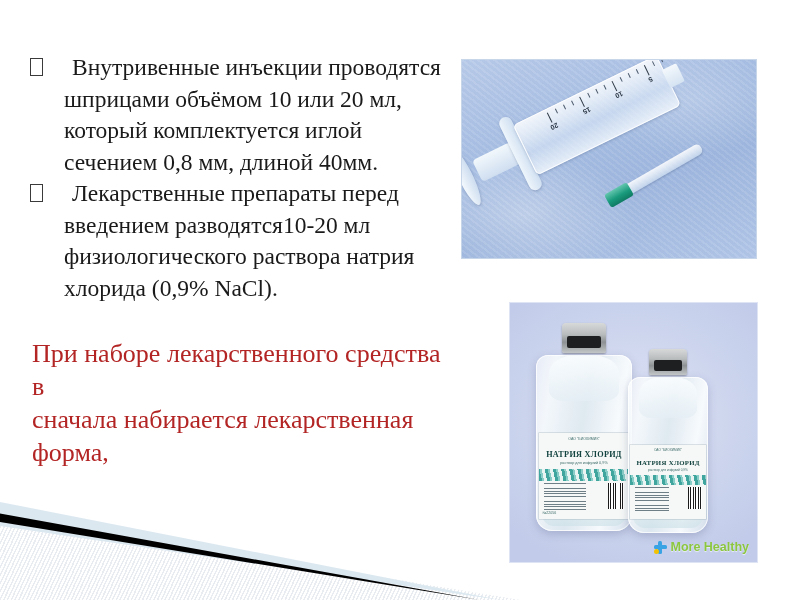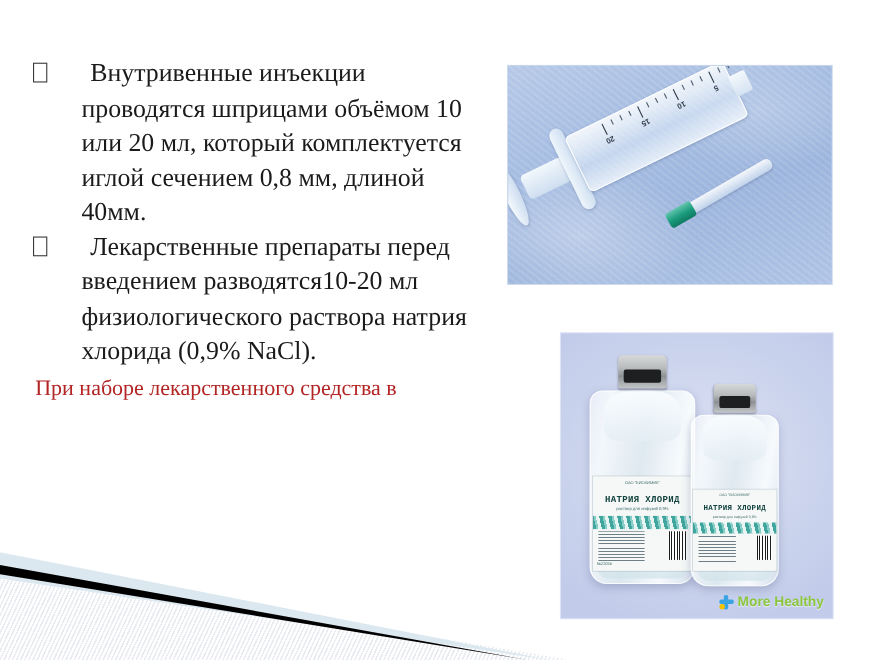--- a/index.html
+++ b/index.html
@@ -57,21 +57,20 @@
     left: 30px;
     top: 52px;
     width: 412px;
     color: #1a1a1a;
     font-size: 23.5px;
     line-height: 31.5px;
   }
   .bullet-item {
     display: flex;
     align-items: flex-start;
-    gap: 10px;
   }
   .bullet-glyph {
     flex: 0 0 auto;
     width: 34px;
     font-size: 19px;
     line-height: 31.5px;
     color: #2b2b2b;
   }
   .bullet-glyph span.box {
     display: inline-block;
@@ -85,21 +84,21 @@
     text-indent: 8px;
   }
 
   
   .red-block {
     position: absolute;
     left: 32px;
     top: 337px;
     width: 420px;
     color: #b32424;
-    font-size: 20px;
+    font-size: 26px;
     line-height: 33px;
   }
   .red-block p {
     margin: 0;
   }
 
   
   .photo-syringe {
     position: absolute;
     left: 462px;
@@ -312,21 +311,21 @@
     width: 94%;
     background: #f6f8f7;
     box-shadow: 0 0 0 .6px rgba(150,165,175,.5);
     overflow: hidden;
   }
   .b-label .ttl {
     position: absolute;
     left: 8%;
     width: 84%;
     text-align: center;
-    font-family: Liberation Mono, monospace;
+    font-family: Liberation Serif, serif;
     font-weight: 700;
     color: #12433f;
     letter-spacing: .3px;
     white-space: nowrap;
   }
   .b-label .sub {
     position: absolute;
     left: 8%;
     width: 84%;
     text-align: center;
@@ -421,20 +420,21 @@
 
     <div class="bullet-item">
       <div class="bullet-glyph"><span class="box"></span></div>
       <div class="bullet-text"> Лекарственные препараты перед введением разводятся10-20 мл физиологического раствора натрия хлорида (0,9%  NaCl).</div>
     </div>
 
   </div>
 
   <div class="red-block">
     <p>При наборе лекарственного средства в</p>
+    <p>сначала набирается лекарственная форма,</p>
   </div>
 
   <div class="photo-syringe">
     <div class="drape"></div>
 
     <div class="syr">
       <div class="syr-thumb"></div>
       <div class="syr-plunger"></div>
       <div class="syr-flange"></div>
       <div class="syr-barrel">

